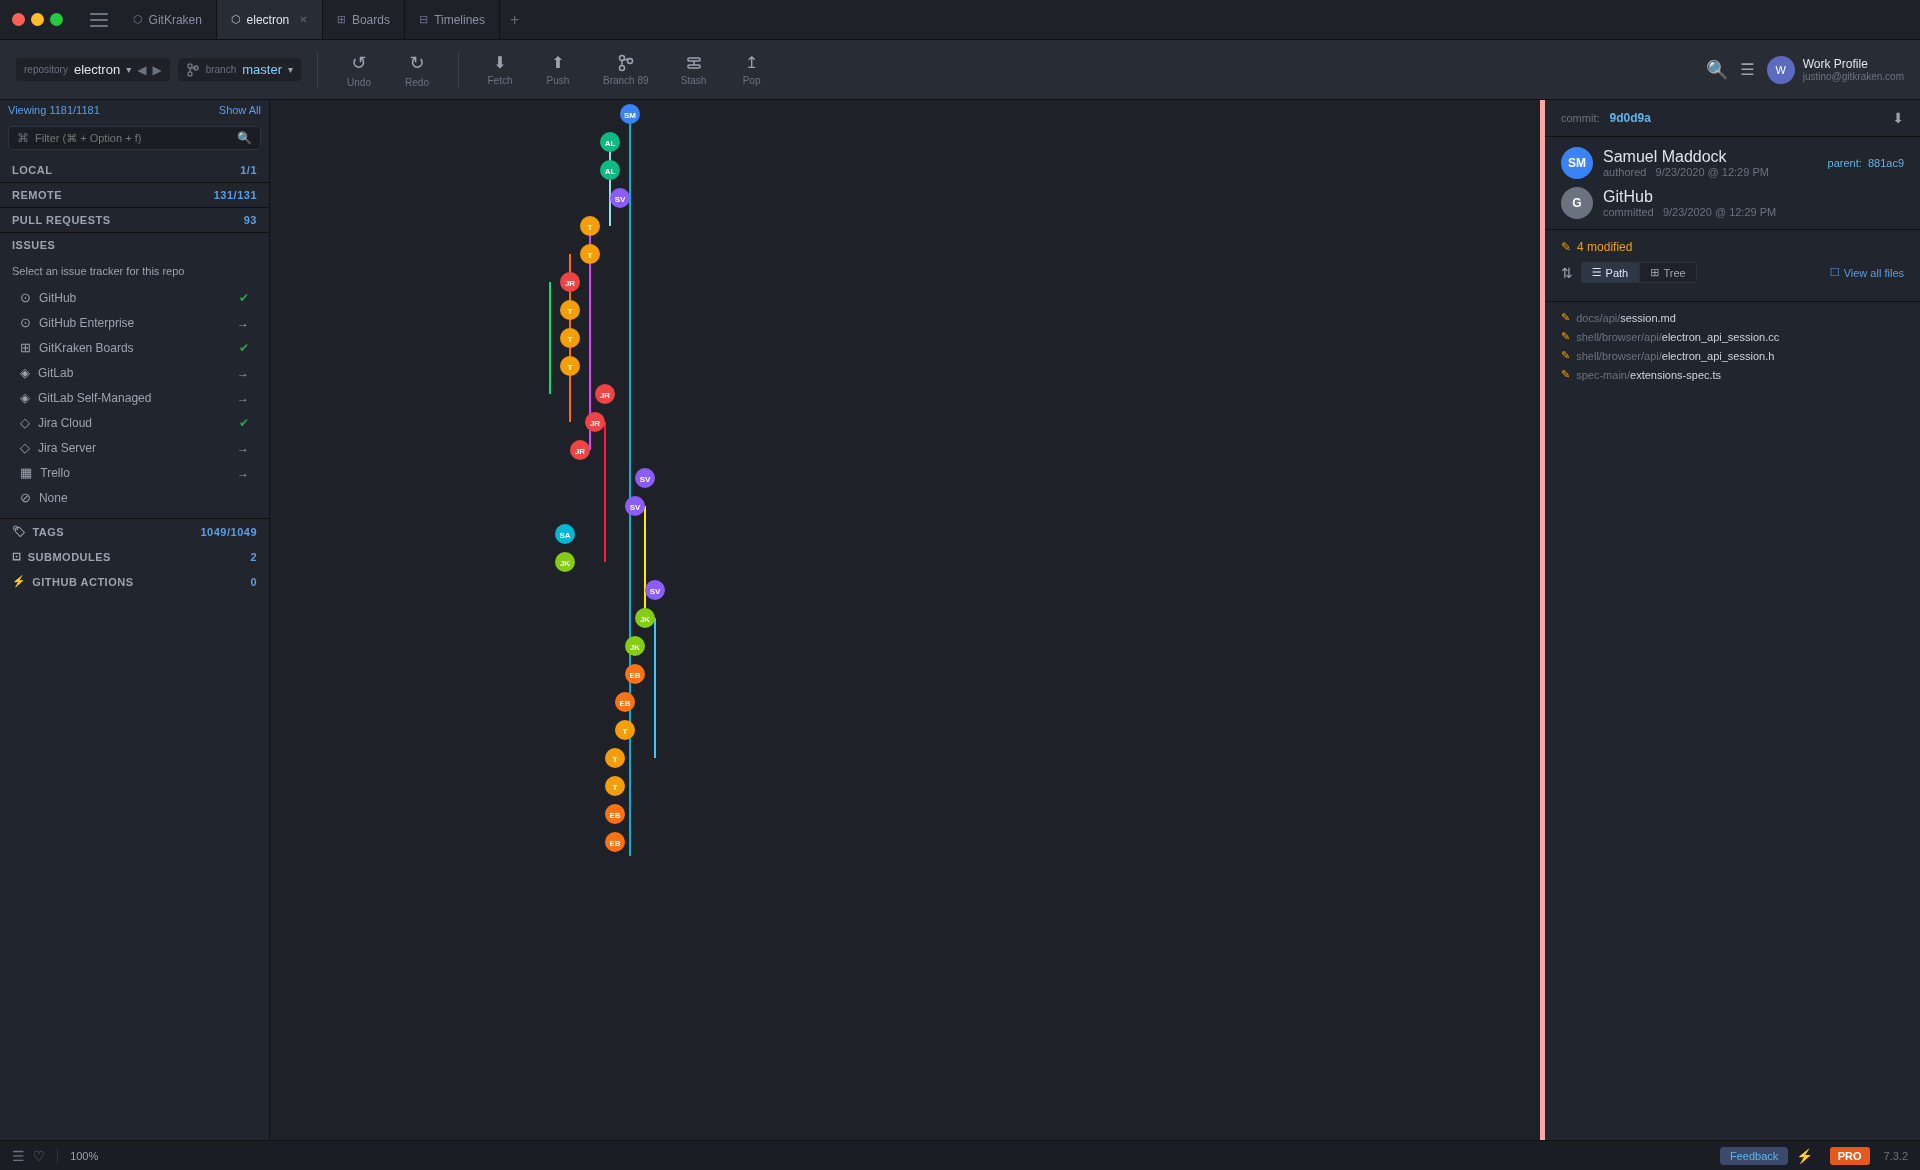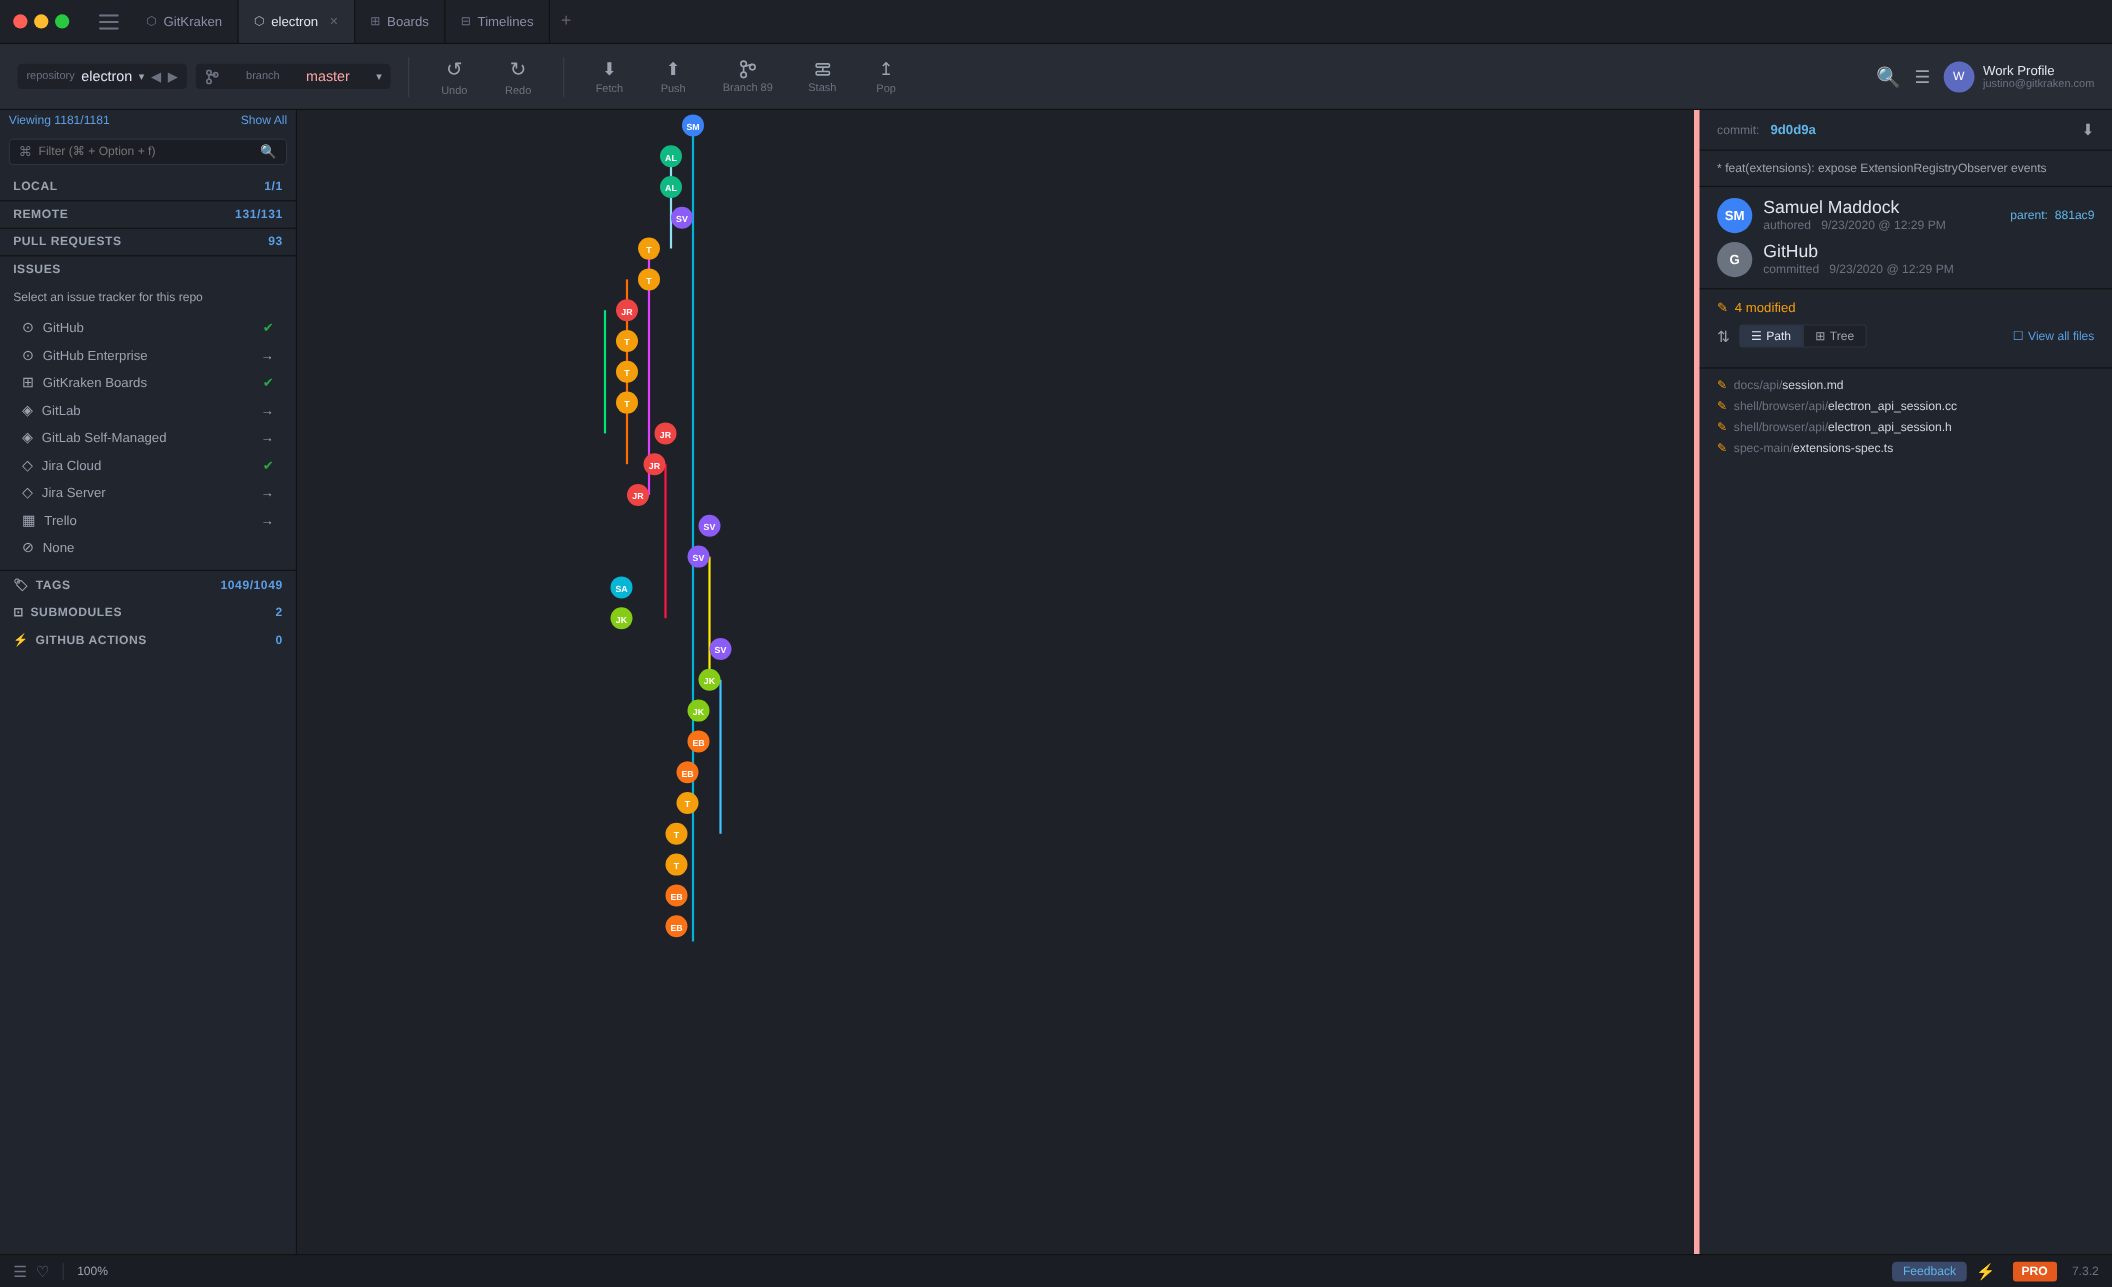--- a/index.html
+++ b/index.html
@@ -43,21 +43,21 @@
       padding: 0 16px;
       border-bottom: 1px solid #111;
       gap: 8px;
     }
     .repo-selector {
       display: flex; align-items: center; gap: 6px;
       background: #1e2128; border-radius: 4px; padding: 4px 8px;
       cursor: pointer; min-width: 100px;
     }
     .branch-selector {
-      display: flex; align-items: center; gap: 24px;
+      display: flex; align-items: center; gap: 6px;
       background: #1e2128; border-radius: 4px; padding: 4px 8px;
       cursor: pointer;
       text-align: center;
     }
     .toolbar-sep { width: 1px; background: #3a3f4c; height: 36px; margin: 0 8px; }
     .toolbar-btn {
       display: flex; flex-direction: column; align-items: center; justify-content: center;
       gap: 3px; cursor: pointer; padding: 4px 12px; border-radius: 4px;
       color: #9ca3b0; min-width: 50px;
     }
@@ -242,21 +242,21 @@
   </div>
 
   <div class="branch-selector">
     <svg width="14" height="14" viewBox="0 0 14 14" fill="none">
       <circle cx="4" cy="3" r="2" stroke="#6b7280" stroke-width="1.5"></circle>
       <circle cx="4" cy="11" r="2" stroke="#6b7280" stroke-width="1.5"></circle>
       <circle cx="10" cy="5" r="2" stroke="#6b7280" stroke-width="1.5"></circle>
       <path d="M4 5v4M4 5c0 0 6 0 6 0" stroke="#6b7280" stroke-width="1.5"></path>
     </svg>
     <span style="font-size:10px;color:#6b7280;">branch</span>
-    <span style="color:#fca5a5;font-size:13px;font-weight:500;">master</span>
+    <span style="color:#7dd3fc;font-size:13px;font-weight:500;">master</span>
     <span style="color:#9ca3b0;font-size:10px;">▾</span>
   </div>
 
   <div class="toolbar-sep"></div>
 
   <div class="toolbar-btn">
     <span class="tb-icon">↺</span>
     <span class="tb-label">Undo</span>
   </div>
 
@@ -519,23 +519,20 @@
     <div class="rp-header">
       <span>
         <span class="rp-commit-label">commit:</span>
         &nbsp;
         <span class="rp-commit-hash">9d0d9a</span>
       </span>
       <span class="rp-dl">⬇</span>
     </div>
 
 
-    <div class="rp-description">
-      <p>* feat(extensions): expose ExtensionRegistryObserver events</p>
-    </div>
 
     <div class="rp-authors">
       <div class="rp-author">
         <div class="rp-author-av rp-av-sm">SM</div>
         <div class="rp-author-info">
           <div class="name">Samuel Maddock</div>
           <div class="role-date">
             <span>authored</span>
             &nbsp;
             <span>9/23/2020 @ 12:29 PM</span>

